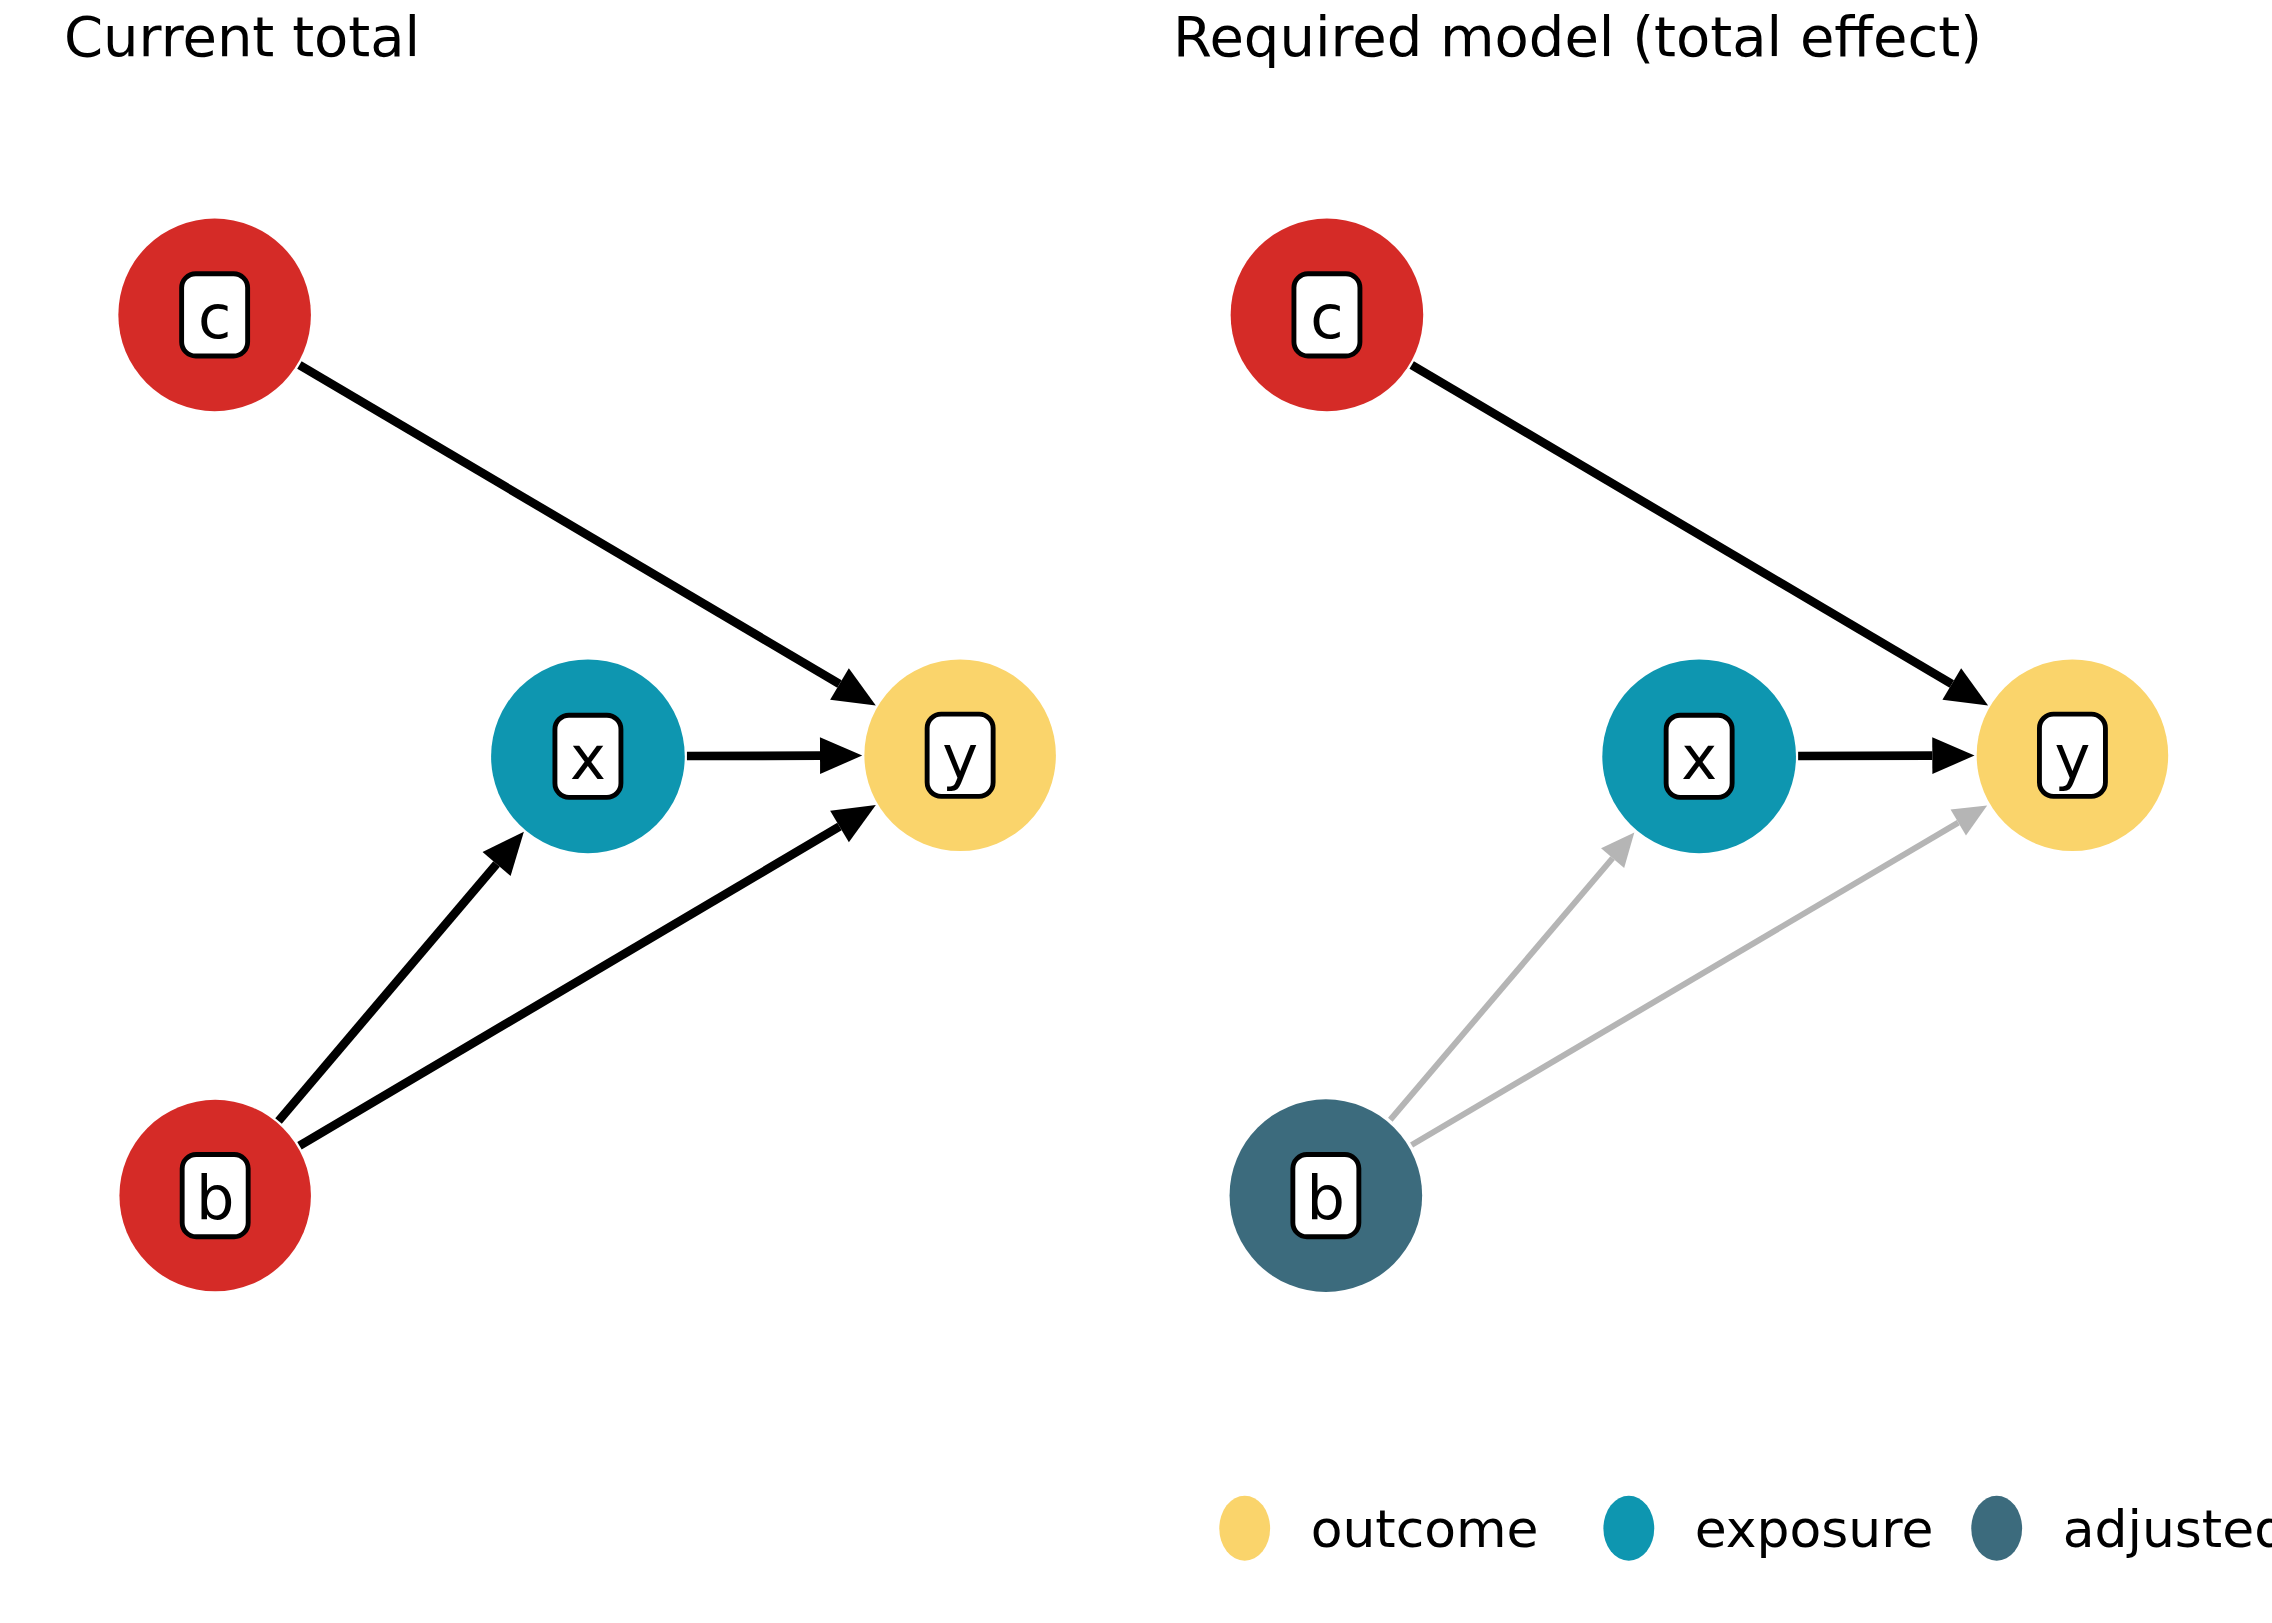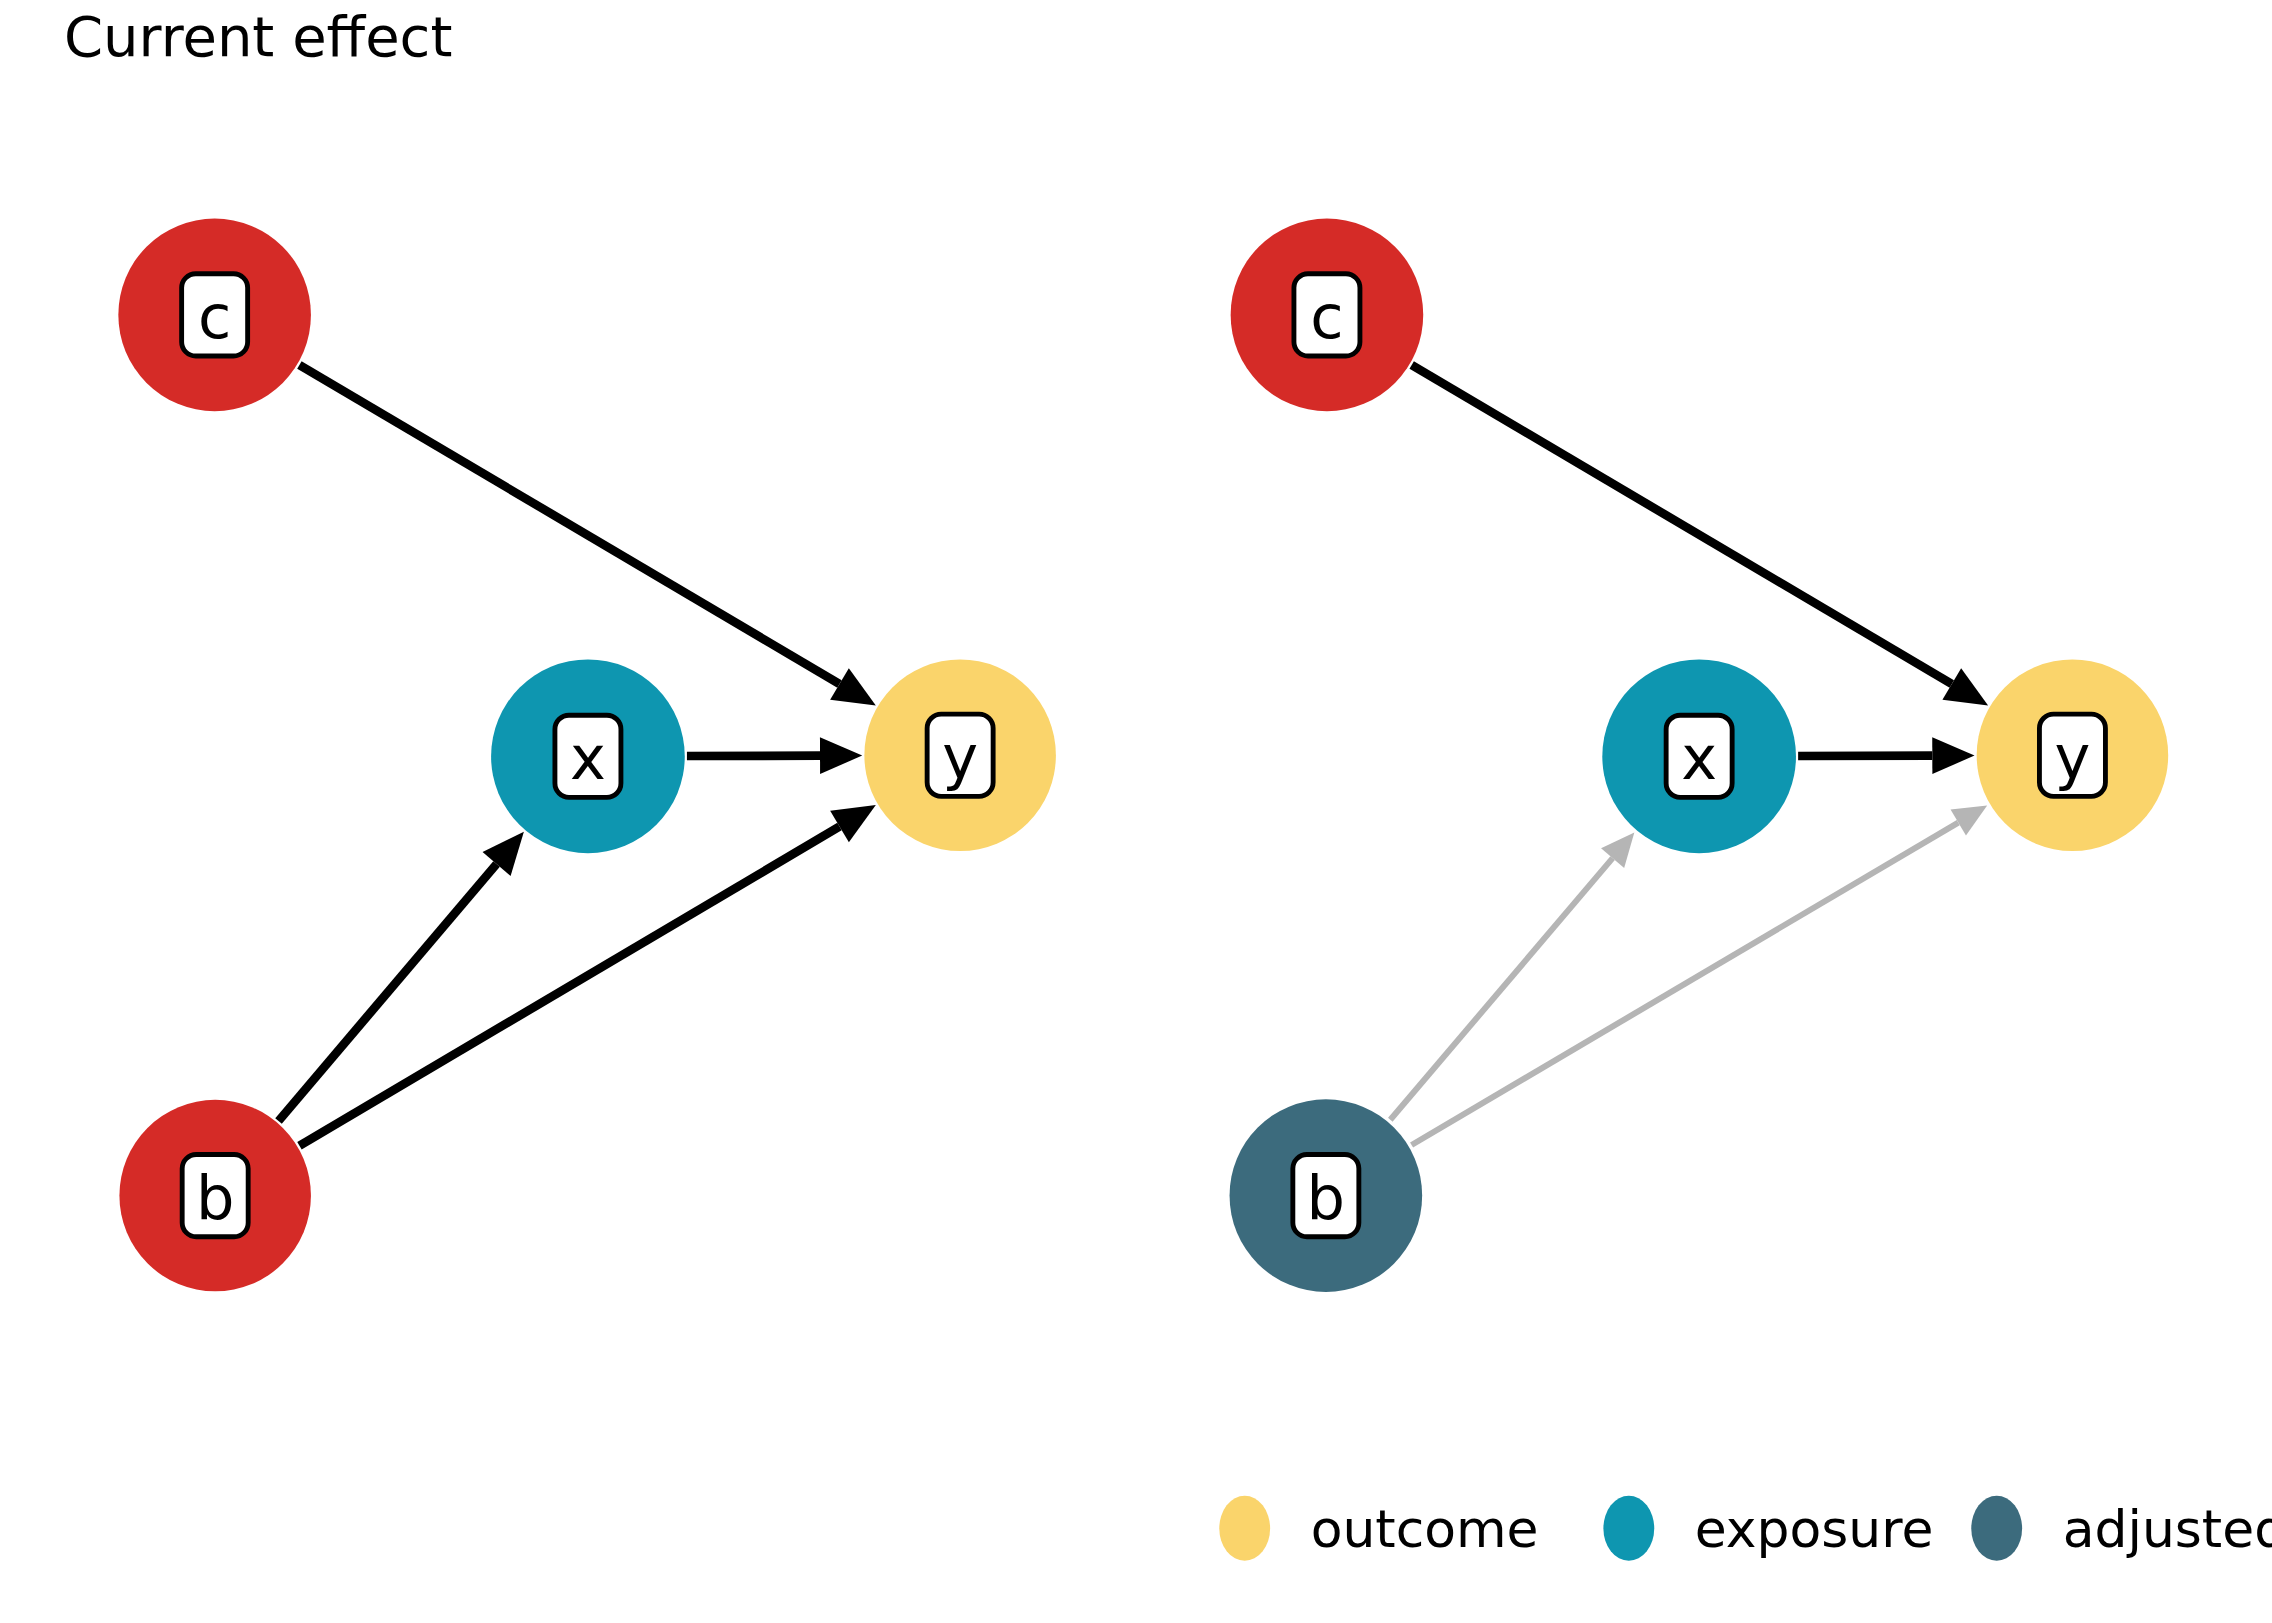--- a/index.html
+++ b/index.html
@@ -72,22 +72,23 @@
     font-size: 96px;
     fill: #000000;
     dominant-baseline: central;
   }
 </style>
 </head>
 <body>
 
 <div id="stage">
 
-  <div class="panel-title" id="title-left">Current effect</div>
+  <div class="panel-title" id="title-left">Current total</div>
 
+  <div class="panel-title" id="title-right">Required model (total effect)</div>
 
   <svg class="graph" id="graph-svg" viewBox="0 0 4200 3000" xmlns="http://www.w3.org/2000/svg">
       <g>
         <g>
           <line x1="552.7022098123778" y1="674.5657465800257" x2="1551.0007014208472" y2="1264.2718221745788" class="edge-solid"></line>
           <polygon points="1618.1587913404376,1303.9428564231612 1533.7081993124907,1293.5458613702976 1568.2932035292038,1234.99778297886" class="arrowhead-solid"></polygon>
         </g>
         <g>
           <line x1="1268.9992267828886" y1="1397.468025503538" x2="1515.0010943346003" y2="1396.7529037955392" class="edge-solid"></line>
           <polygon points="1593.0007647666512,1396.526160567539 1515.0999311262926,1430.752760137715 1514.902257542908,1362.7530474533633" class="arrowhead-solid"></polygon>

